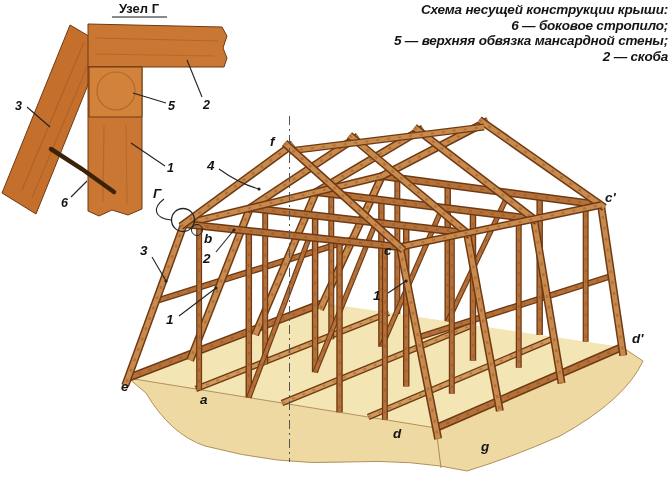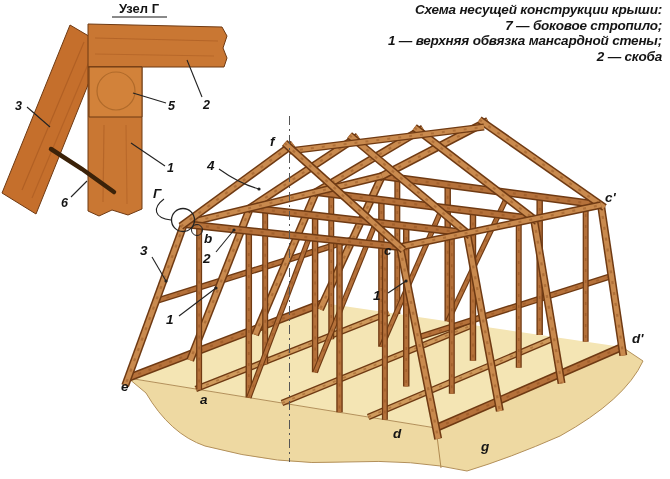--- a/index.html
+++ b/index.html
@@ -1,18 +1,18 @@
 <!DOCTYPE html>
 <html><head>
 <meta charset="utf-8">
 <style>
   html,body{margin:0;padding:0;background:#ffffff;}
   .stage{position:relative;width:670px;height:479px;background:#fff;overflow:hidden;
          font-family:"Liberation Sans",sans-serif;}
-  .legend{position:absolute;top:2px;right:8px;text-align:right;
+  .legend{position:absolute;top:2px;right:2px;text-align:right;
           font-family:"Liberation Sans",sans-serif;font-weight:700;font-style:italic;
           font-size:13.5px;line-height:15.5px;color:#141414;letter-spacing:-0.2px;white-space:nowrap;}
   svg{position:absolute;left:0;top:0;}
   .lbl{font-family:"Liberation Sans",sans-serif;font-weight:700;font-style:italic;
        font-size:13.5px;fill:#141414;}
   .dlbl{font-family:"Liberation Sans",sans-serif;font-weight:700;font-style:italic;
         font-size:12.5px;fill:#141414;}
   .ttl{font-family:"Liberation Sans",sans-serif;font-weight:700;font-size:13px;fill:#141414;}
   .ldr{stroke:#222;stroke-width:1.1;fill:none;}
   .ring{stroke:#222;fill:none;}
@@ -20,22 +20,22 @@
   .dashdot{stroke:#555;stroke-width:1;stroke-dasharray:9 4 2 4;}
   .uline{stroke:#141414;stroke-width:1;}
 </style>
 </head>
 <body>
 
 <div class="stage">
 
   <div class="legend">
     <div>Схема несущей конструкции крыши:</div>
-    <div>7 — боковое стропило;</div>
-    <div>1 — верхняя обвязка мансардной стены;</div>
+    <div>6 — боковое стропило;</div>
+    <div>5 — верхняя обвязка мансардной стены;</div>
     <div>2 — скоба</div>
   </div>
 
   <svg width="670" height="479" viewBox="0 0 670 479">
     <g id="slab-g">
         <polygon points="128,378 436,428 622,347 323,303" fill="#f4e5b4"></polygon>
         <path d="M128,378 L436,428 L622,347 L643,361 Q625,400 560,436 Q510,458 467,471 Q415,459 345,462 Q280,466 205,446 Q170,434 146,393 Z" fill="#eed9a2" stroke="#b3905a" stroke-width="1" stroke-linejoin="round"></path>
         <line x1="436" y1="428" x2="441" y2="468" stroke="#b08a50" stroke-width="1"></line>
       </g>
     <g id="frame-g">

